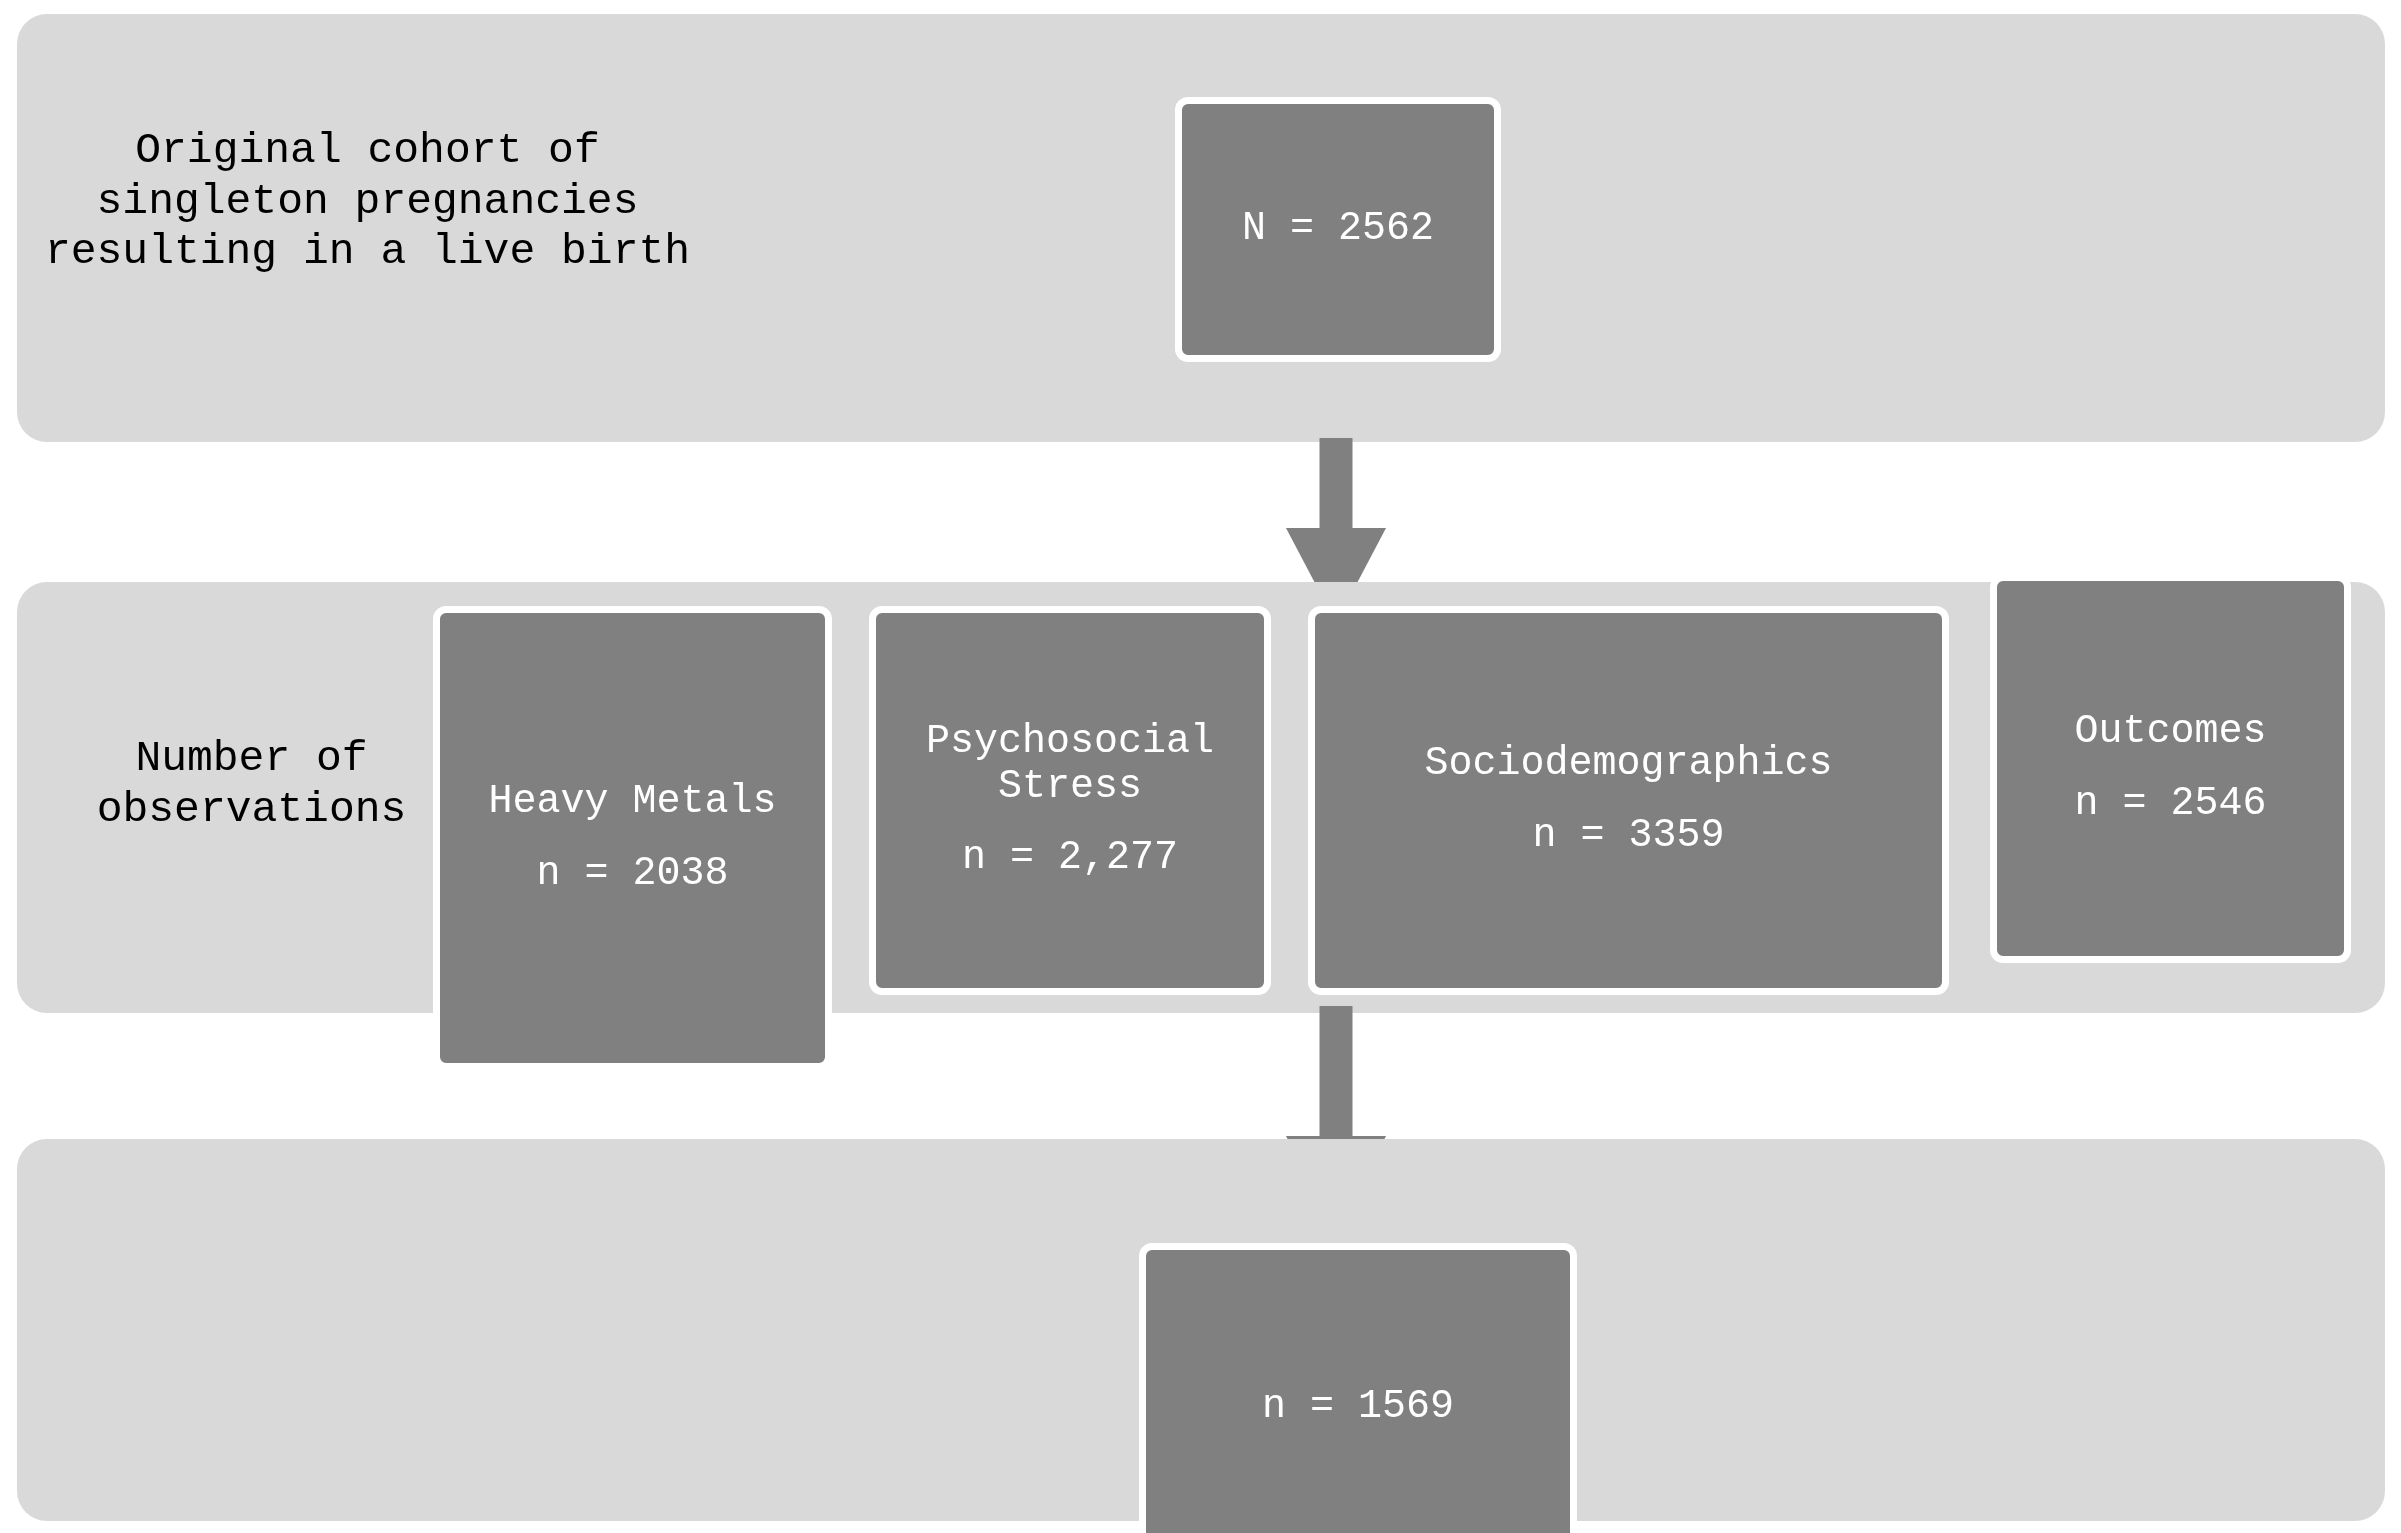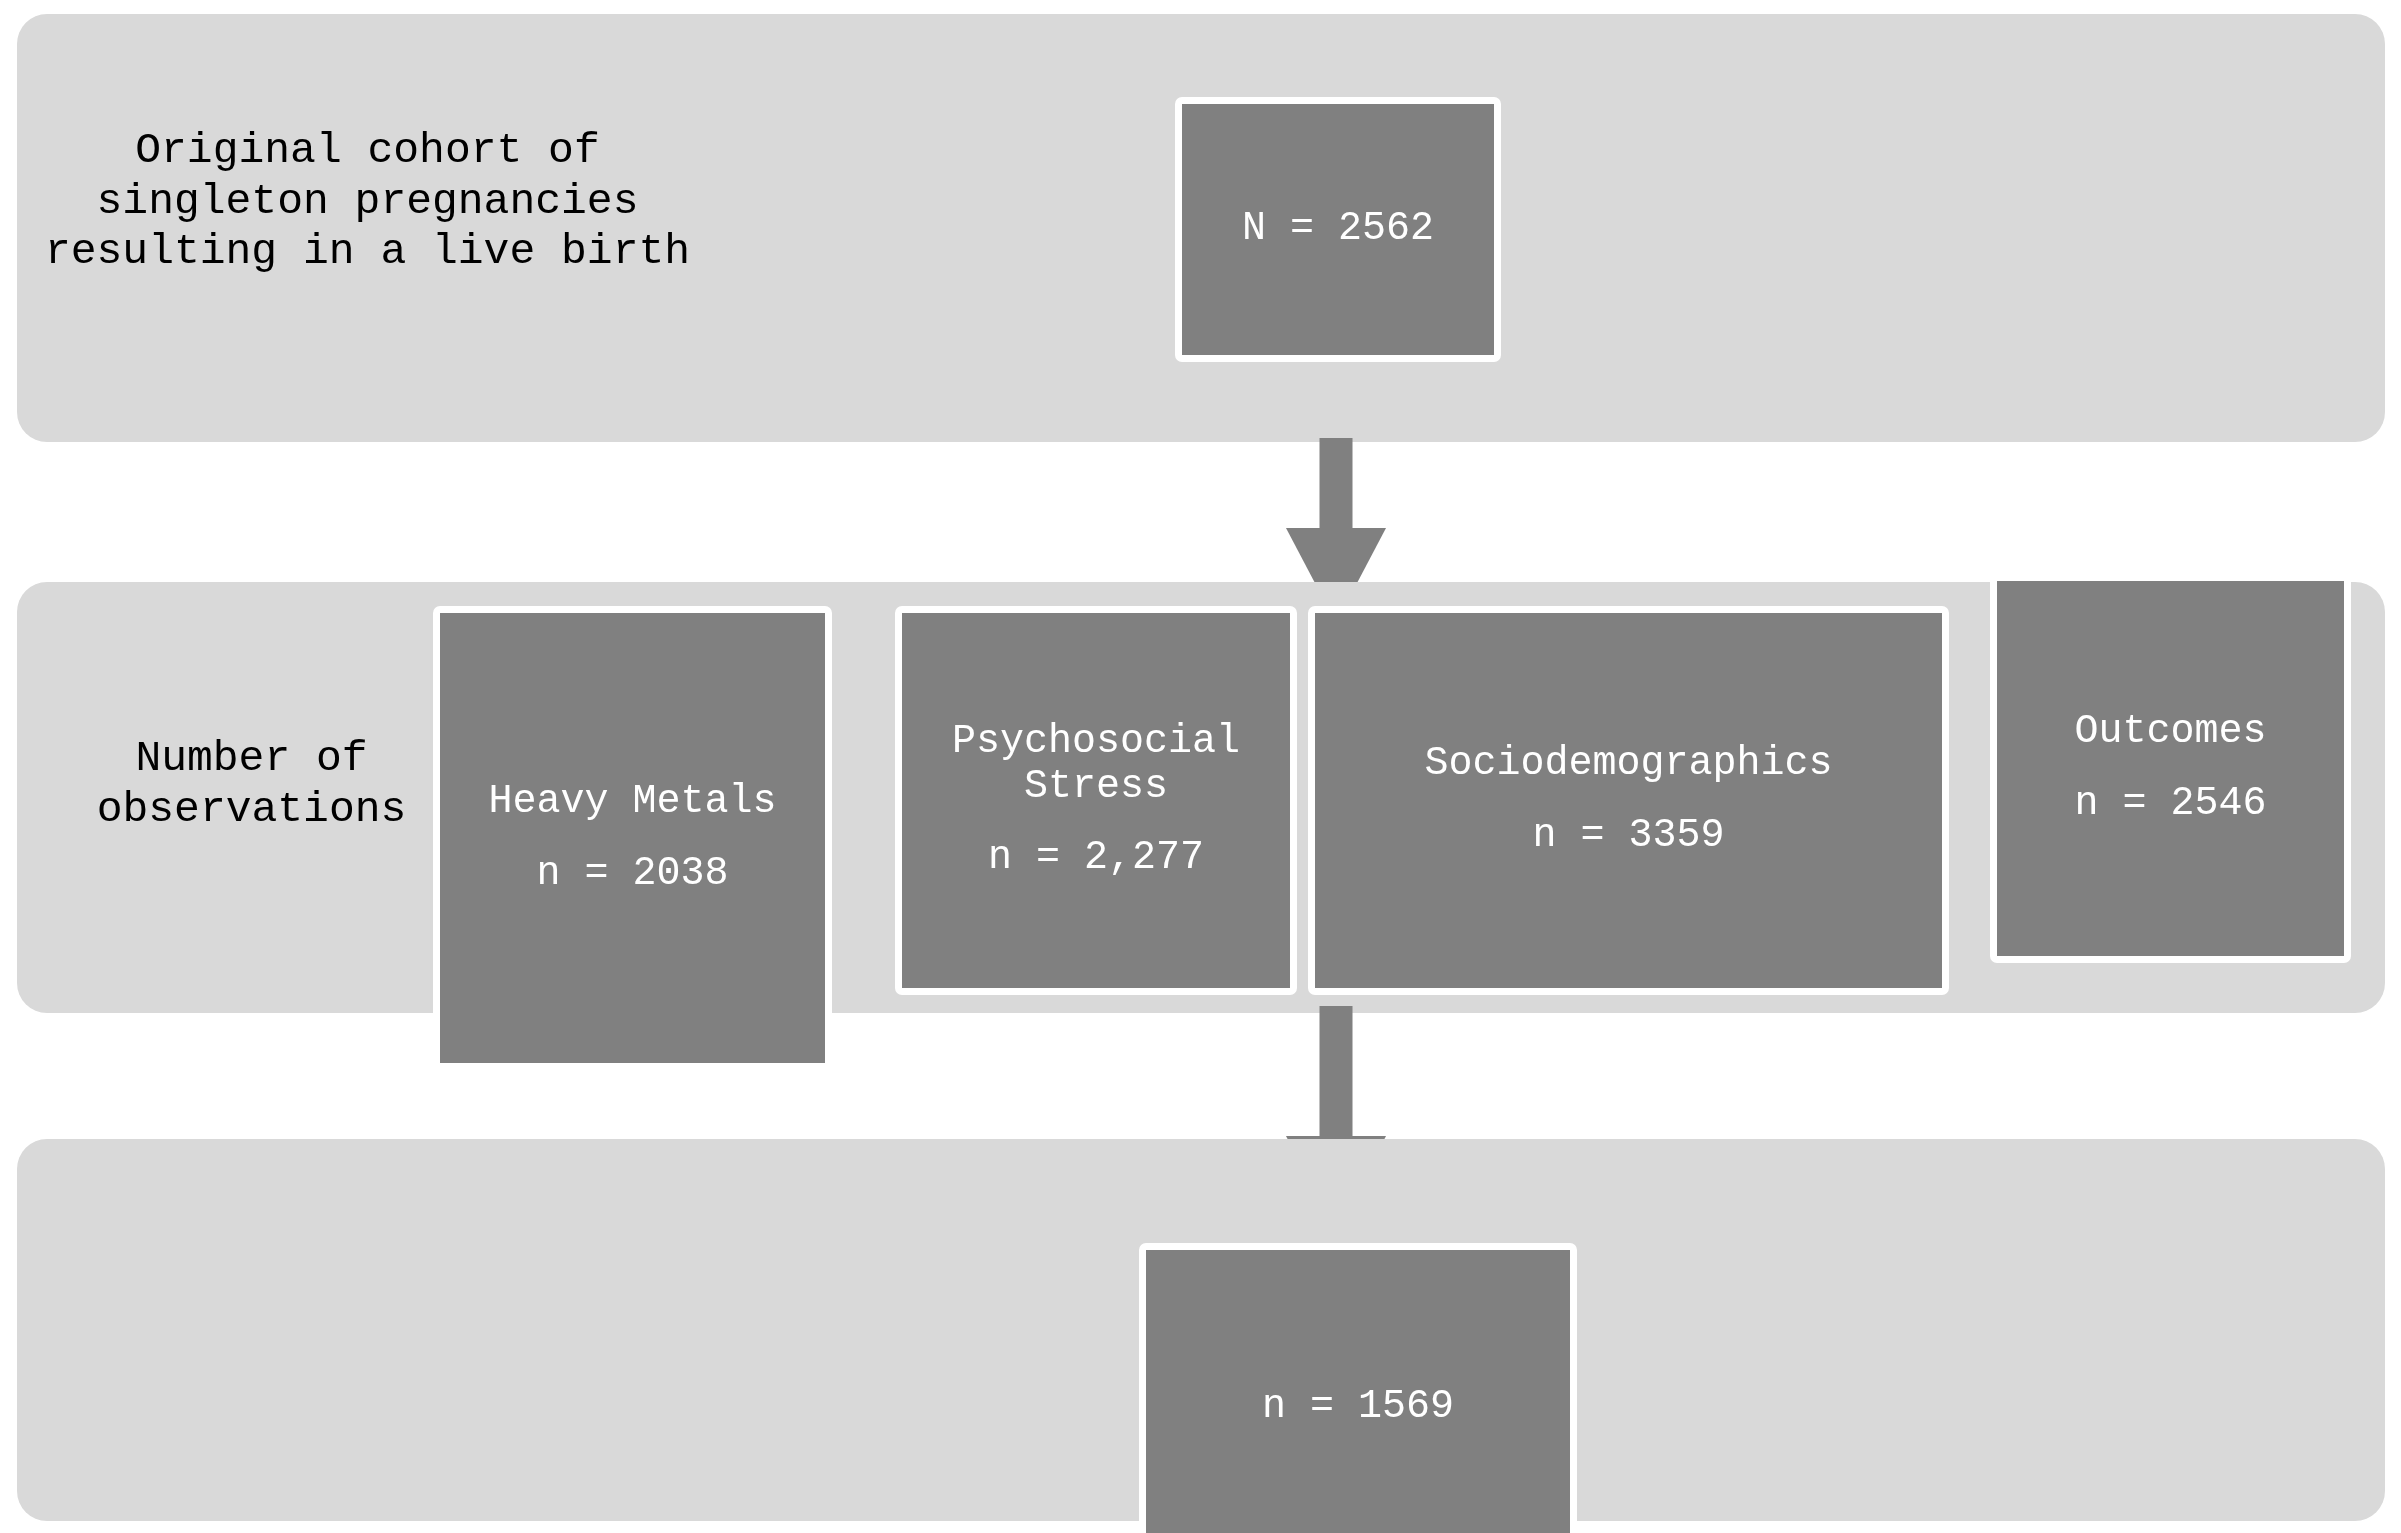--- a/index.html
+++ b/index.html
@@ -51,21 +51,21 @@
     left: 52px;  top: 1304px; width: 502px;
     font-size: 43px;
     text-align: left;
   }
 
   
   .node {
     position: absolute;
     background: #808080;
     border: 7px solid #ffffff;
-    border-radius: 7px;
+    border-radius: 13px;
     box-sizing: border-box;
     display: flex;
     flex-direction: column;
     align-items: center;
     justify-content: center;
     color: #ffffff;
     text-align: center;
   }
   .node .node-title {
     font-size: 40px;
@@ -75,21 +75,21 @@
   .node .node-count {
     font-size: 40px;
     line-height: 1.12;
     margin-top: 27px;
     white-space: nowrap;
   }
   .node.single-line .node-count { margin-top: 0; }
 
   #node-original   { left: 1175px; top: 97px;  width: 326px;  height: 265px; }
   #node-heavy      { left: 433px;  top: 606px;  width: 399px;  height: 464px; }
-  #node-stress     { left: 895px; top: 606px;  width: 402px;  height: 389px; }
+  #node-stress     { left: 869px; top: 606px;  width: 402px;  height: 389px; }
   #node-socio      { left: 1308px; top: 606px;  width: 641px;  height: 389px; }
   #node-outcomes   { left: 1990px; top: 574px;  width: 361px;  height: 389px; }
   #node-complete   { left: 1139px; top: 1243px; width: 438px;  height: 328px; }
 
   
   .arrow {
     position: absolute;
   }
   .arrow .shaft {
     position: absolute;

